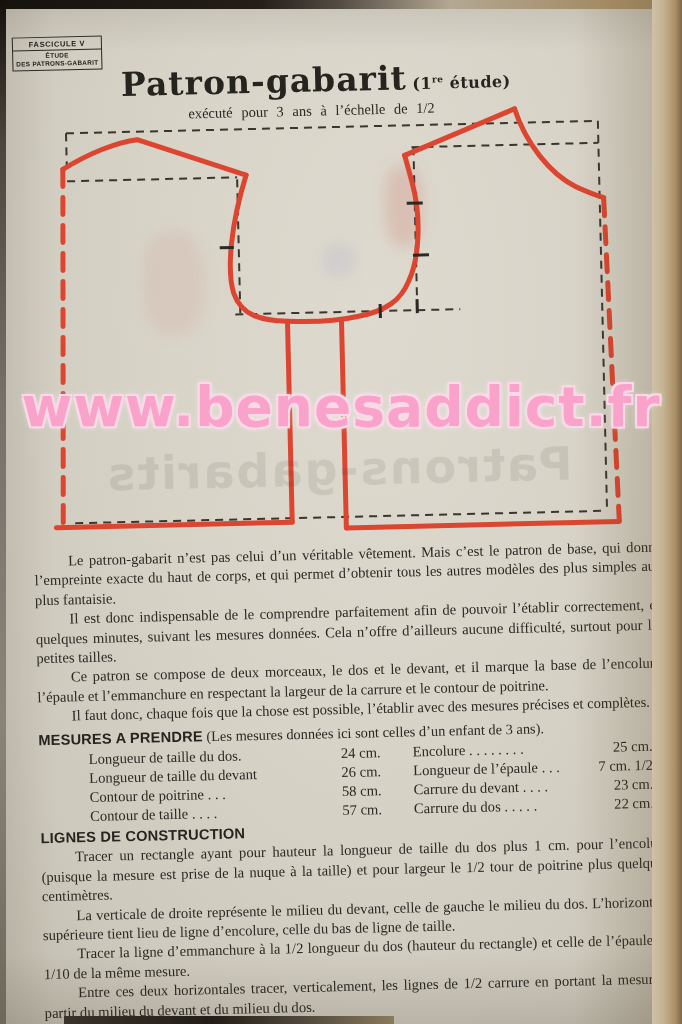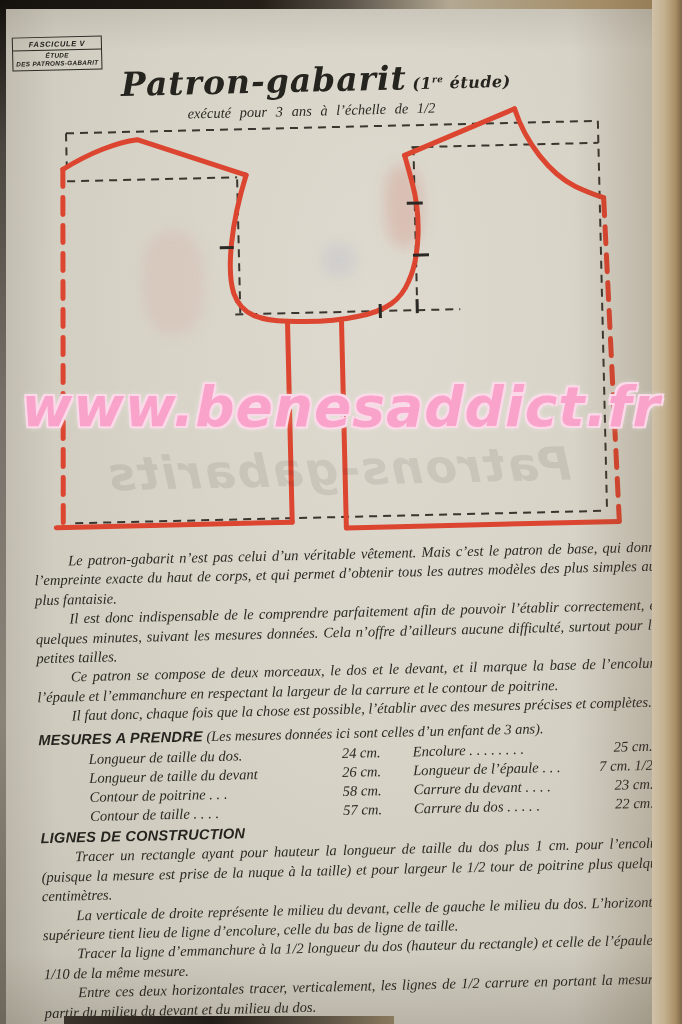--- a/index.html
+++ b/index.html
@@ -1,19 +1,19 @@
 <!DOCTYPE html>
 <html><head>
 <meta charset="utf-8">
 <style>
   html,body{margin:0;padding:0;}
   body{width:682px;height:1024px;position:relative;overflow:hidden;
        background:#d6d2c5;font-family:"Liberation Serif",serif;}
   .photo{position:absolute;inset:0;
-    background:radial-gradient(ellipse at 55% 30%, #dedacf 0%, #d7d3c7 45%, #cdc9bc 78%, #c0bcae 100%);font-style:italic;}
+    background:radial-gradient(ellipse at 55% 30%, #dedacf 0%, #d7d3c7 45%, #cdc9bc 78%, #c0bcae 100%);}
   
   .edge-top{position:absolute;top:0;left:0;width:100%;height:9px;z-index:5;
     background:linear-gradient(90deg,#16120e 0%,#241e17 38%,#554e45 50%,#b3a892 66%,#a38c66 88%,#8d7650 100%);}
   .edge-left{position:absolute;top:0;left:0;width:6px;height:100%;z-index:5;
     background:linear-gradient(180deg,#14100c 0%,#4a453e 14%,#77716a 40%,#8a8378 70%,#6e675c 100%);}
   .edge-right{position:absolute;top:0;right:0;width:30px;height:100%;z-index:5;
     background:linear-gradient(90deg,#cfc1a8 0%,#c4b190 40%,#a98f66 78%,#7b6647 100%);}
   .edge-bottom{position:absolute;bottom:0;left:64px;width:330px;height:8px;z-index:5;
     background:linear-gradient(90deg,#3a332b,#221d17 45%,#5f5546 80%,#8a7a5d);}
   .vignette{position:absolute;inset:0;z-index:4;pointer-events:none;

